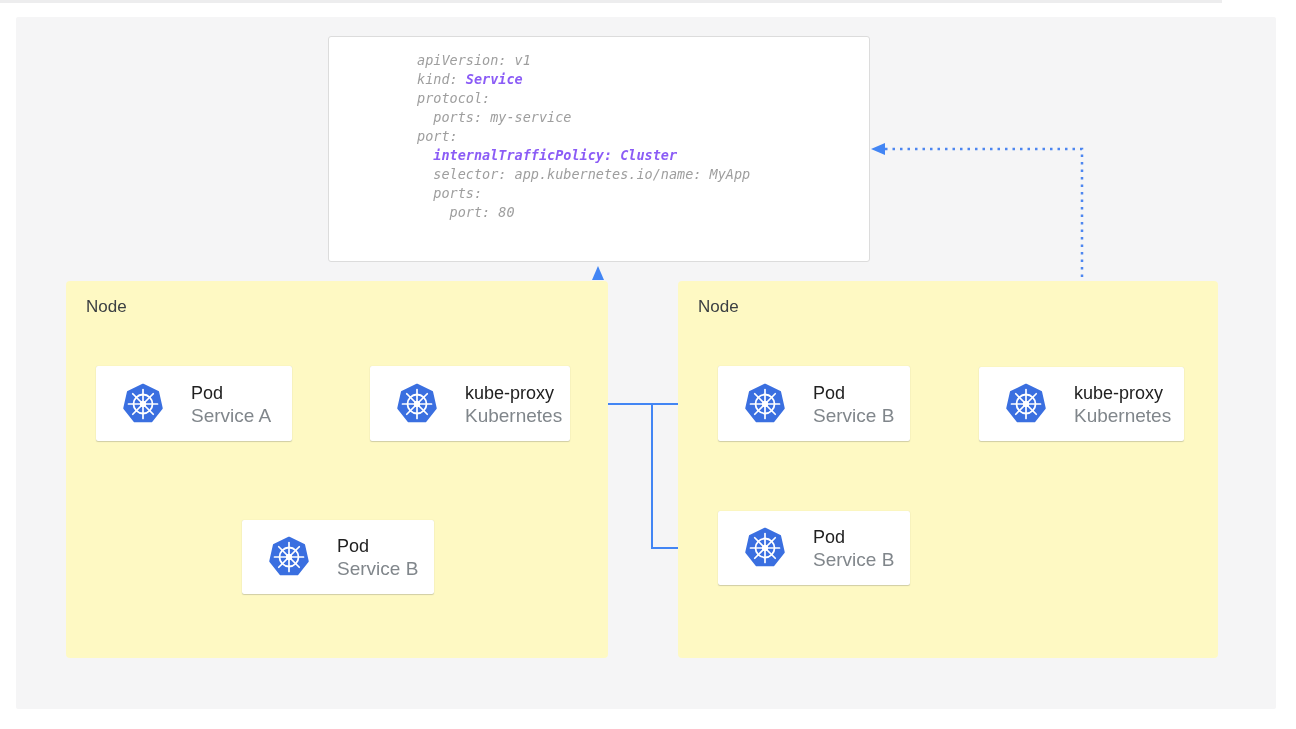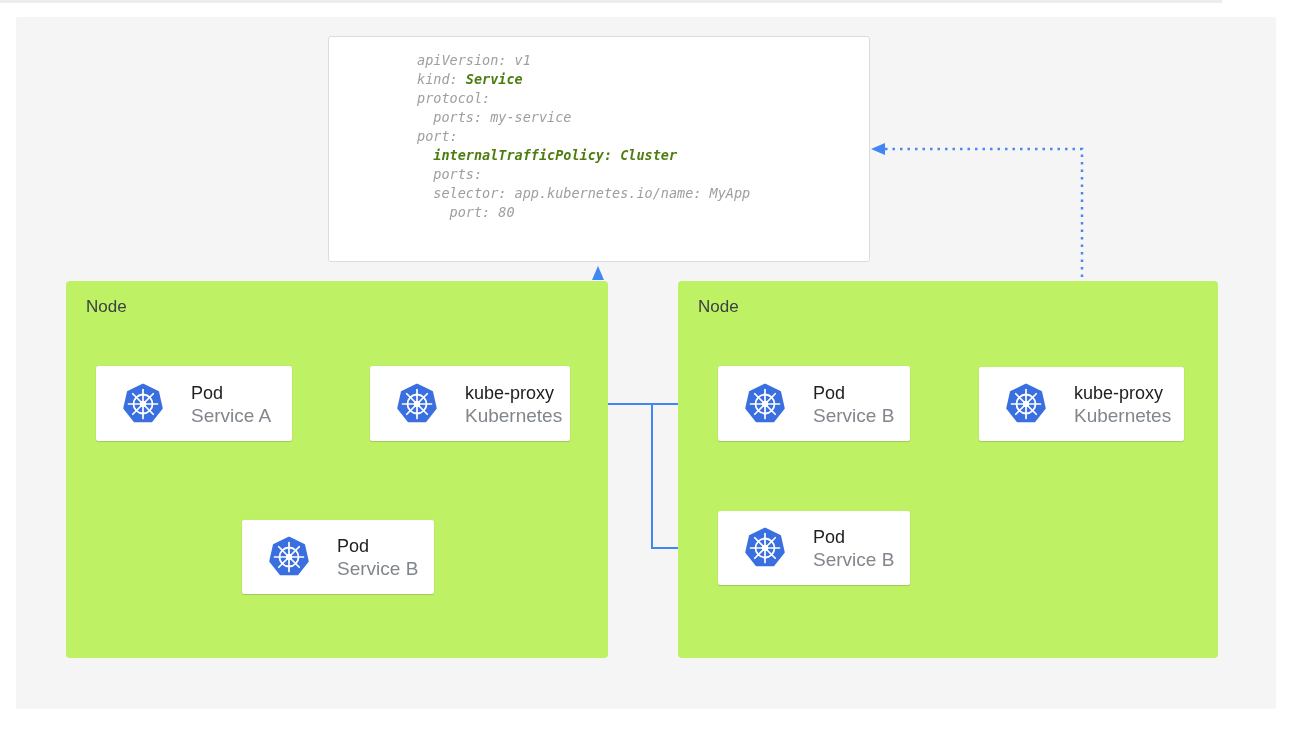--- a/index.html
+++ b/index.html
@@ -13,24 +13,24 @@
   .canvas { position: absolute; left: 16px; top: 17px; width: 1260px; height: 692px;
     background: #f5f5f6; border-radius: 2px; }
 
   
   .yaml-box { position: absolute; left: 328px; top: 36px; width: 542px; height: 226px;
     background: #ffffff; border: 1px solid #dcdcdc; border-radius: 3px;
     padding: 14px 0 0 88px; }
   .code-line { font-family: "DejaVu Sans Mono", "Liberation Mono", monospace;
     font-style: italic; font-size: 13.5px; line-height: 19px; color: #9e9e9e;
     white-space: pre; }
-  .code-line b { color: #4d7c0f; font-weight: bold; margin-top: 12px; }
-
-  
-  .node { position: absolute; top: 281px; height: 377px; background: #bef264;
+  .code-line b { color: #8b5cf6; font-weight: bold; margin-top: 12px; }
+
+  
+  .node { position: absolute; top: 281px; height: 377px; background: #fef9c3;
     border-radius: 4px; }
   .node-left { left: 66px; width: 542px; }
   .node-right { left: 678px; width: 540px; }
   .node-label { position: absolute; left: 20px; top: 16px; font-size: 17px;
     color: #3c4043; }
 
   
   .card { position: absolute; background: #ffffff; border-radius: 2px;
     box-shadow: 0 1px 1px rgba(60,64,67,0.22), 0 0 1px rgba(60,64,67,0.18);
     display: flex; align-items: center; padding-left: 24px; }
@@ -84,22 +84,22 @@
     <polygon class="arrow-head" points="885,143 885,155 871,149"></polygon>
   </svg>
 
   <div class="yaml-box">
     <div class="code-line"><span>apiVersion: v1</span><b></b></div>
     <div class="code-line"><span>kind: </span><b>Service</b></div>
     <div class="code-line"><span>protocol:</span><b></b></div>
     <div class="code-line"><span>  ports: my-service</span><b></b></div>
     <div class="code-line"><span>port:</span><b></b></div>
     <div class="code-line"><span>  </span><b>internalTrafficPolicy: Cluster</b></div>
+    <div class="code-line"><span>  selector: app.kubernetes.io/name: MyApp</span><b></b></div>
     <div class="code-line"><span>  ports:</span><b></b></div>
-    <div class="code-line"><span>  selector: app.kubernetes.io/name: MyApp</span><b></b></div>
     <div class="code-line"><span>    port: 80</span><b></b></div>
   </div>
 
   <div class="node node-left">
     <div class="node-label">Node</div>
   </div>
 
   <div class="node node-right">
     <div class="node-label">Node</div>
   </div>

